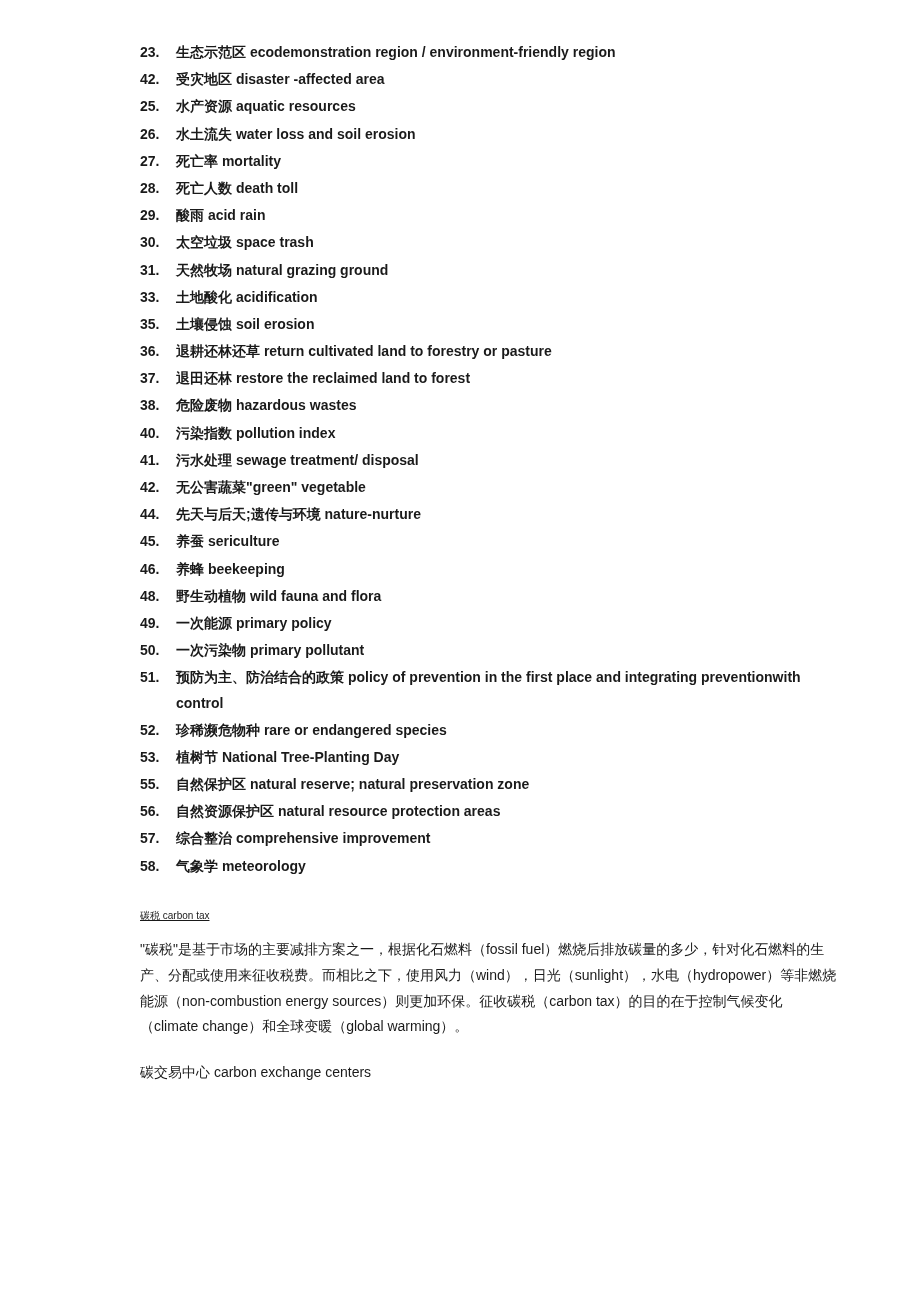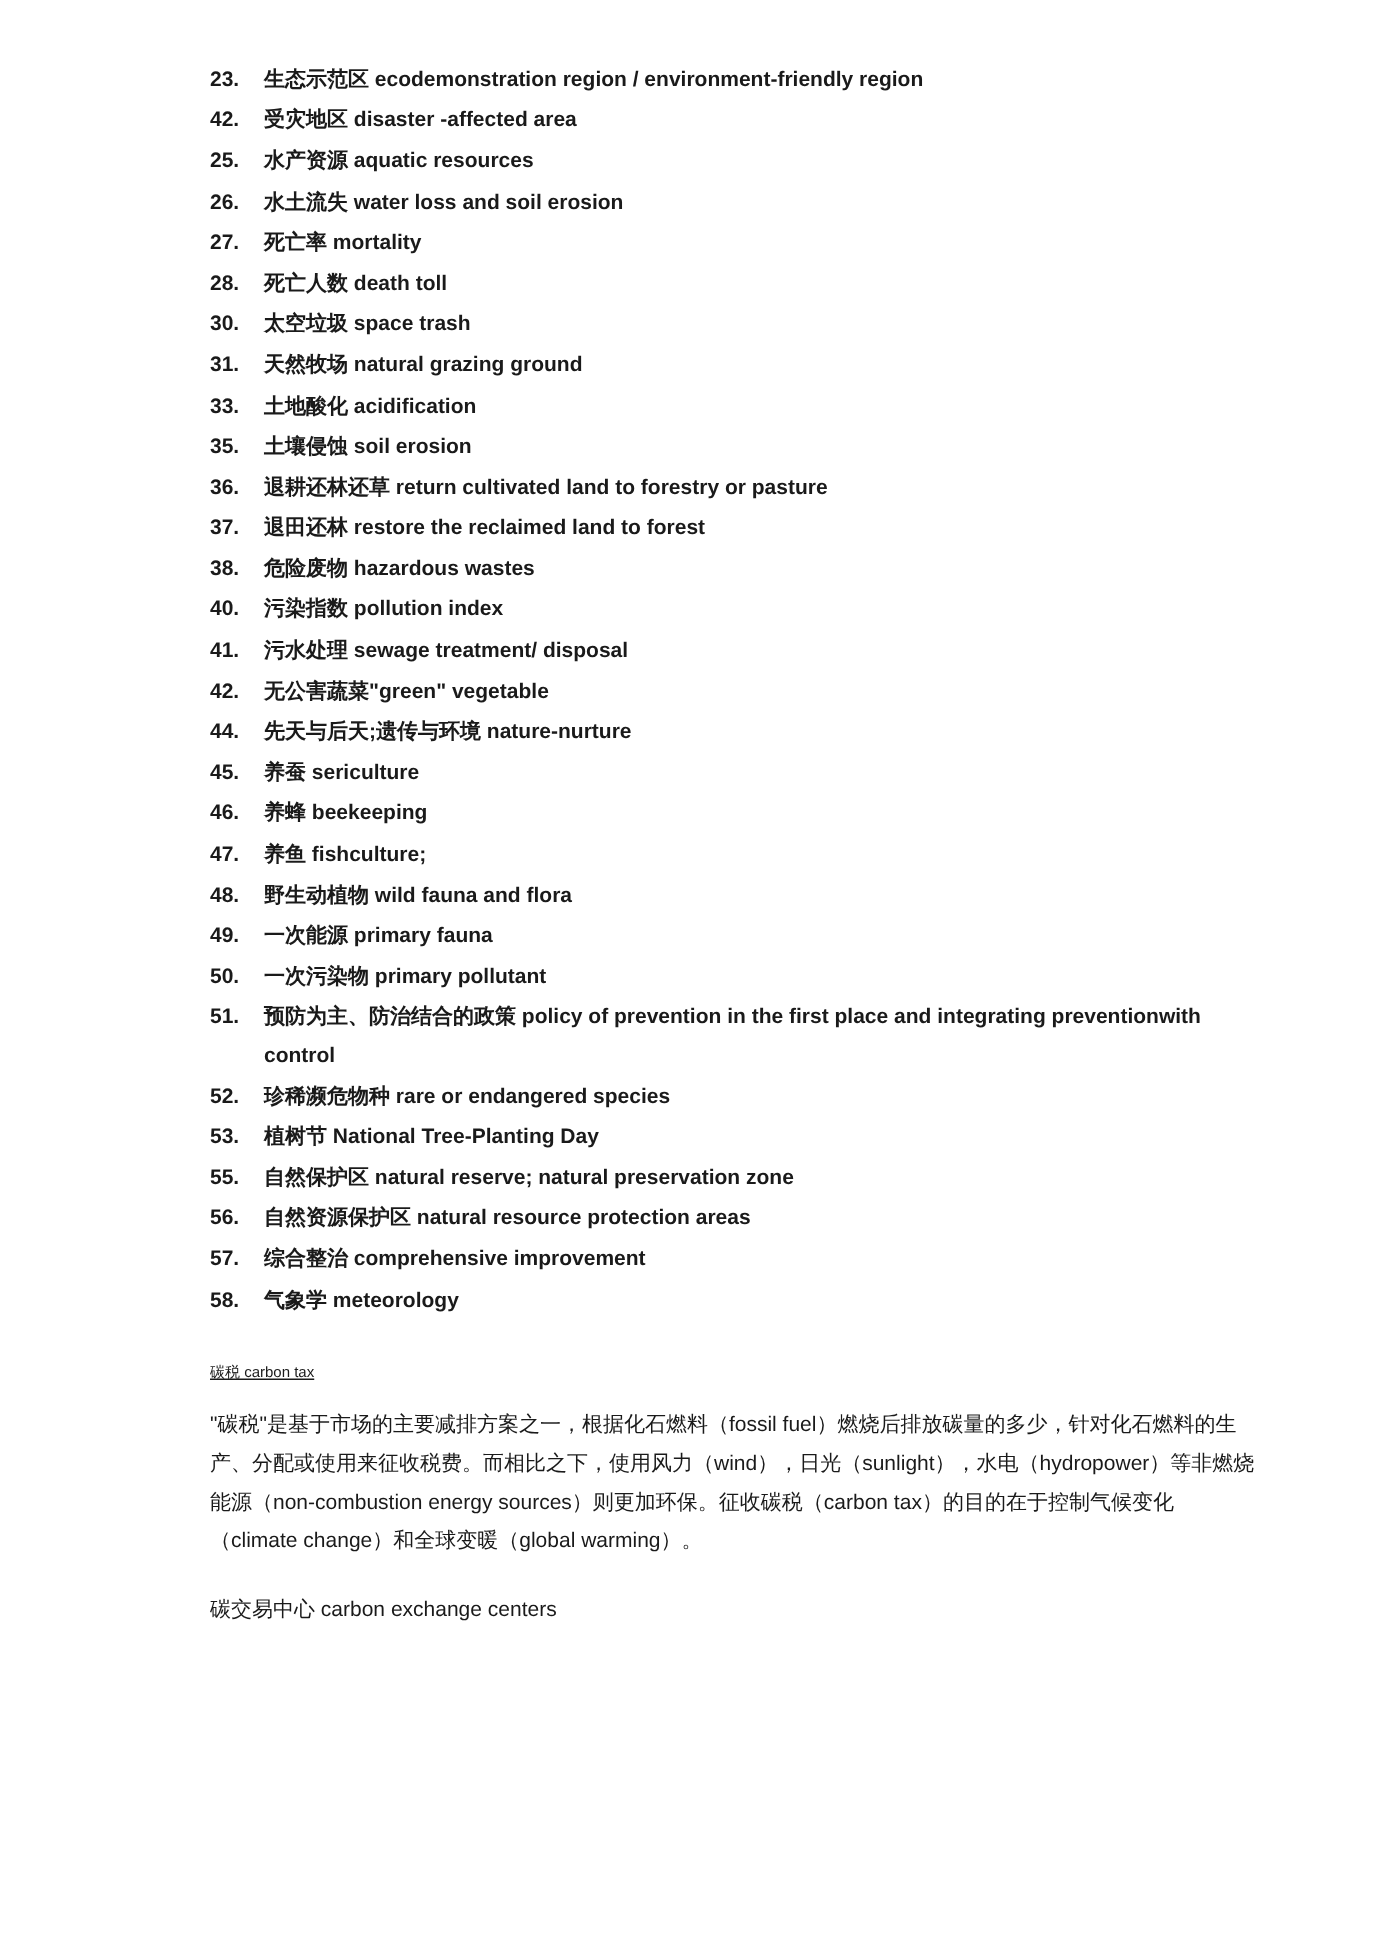--- a/index.html
+++ b/index.html
@@ -74,20 +74,24 @@
       </div>
       <div class="list-item">
         <span class="num">27.</span>
         <span class="text">死亡率 mortality</span>
       </div>
       <div class="list-item">
         <span class="num">28.</span>
         <span class="text">死亡人数  death toll</span>
       </div>
       <div class="list-item">
+        <span class="num">29.</span>
+        <span class="text">酸雨  acid rain</span>
+      </div>
+      <div class="list-item">
         <span class="num">30.</span>
         <span class="text">太空垃圾  space trash</span>
       </div>
       <div class="list-item">
         <span class="num">31.</span>
         <span class="text">天然牧场 natural grazing ground</span>
       </div>
       <div class="list-item">
         <span class="num">33.</span>
         <span class="text">土地酸化 acidification</span>
@@ -126,30 +130,26 @@
       </div>
       <div class="list-item">
         <span class="num">45.</span>
         <span class="text">养蚕 sericulture</span>
       </div>
       <div class="list-item">
         <span class="num">46.</span>
         <span class="text">养蜂 beekeeping</span>
       </div>
       <div class="list-item">
-        <span class="num">47.</span>
-        <span class="text">养鱼  fishculture;</span>
-      </div>
-      <div class="list-item">
         <span class="num">48.</span>
         <span class="text">野生动植物  wild fauna and flora</span>
       </div>
       <div class="list-item">
         <span class="num">49.</span>
-        <span class="text">一次能源 primary fauna</span>
+        <span class="text">一次能源 primary policy</span>
       </div>
       <div class="list-item">
         <span class="num">50.</span>
         <span class="text">一次污染物 primary pollutant</span>
       </div>
       <div class="list-item">
         <span class="num">51.</span>
         <span class="text">预防为主、防治结合的政策   policy of prevention in the first place and integrating preventionwith control</span>
       </div>
       <div class="list-item">

